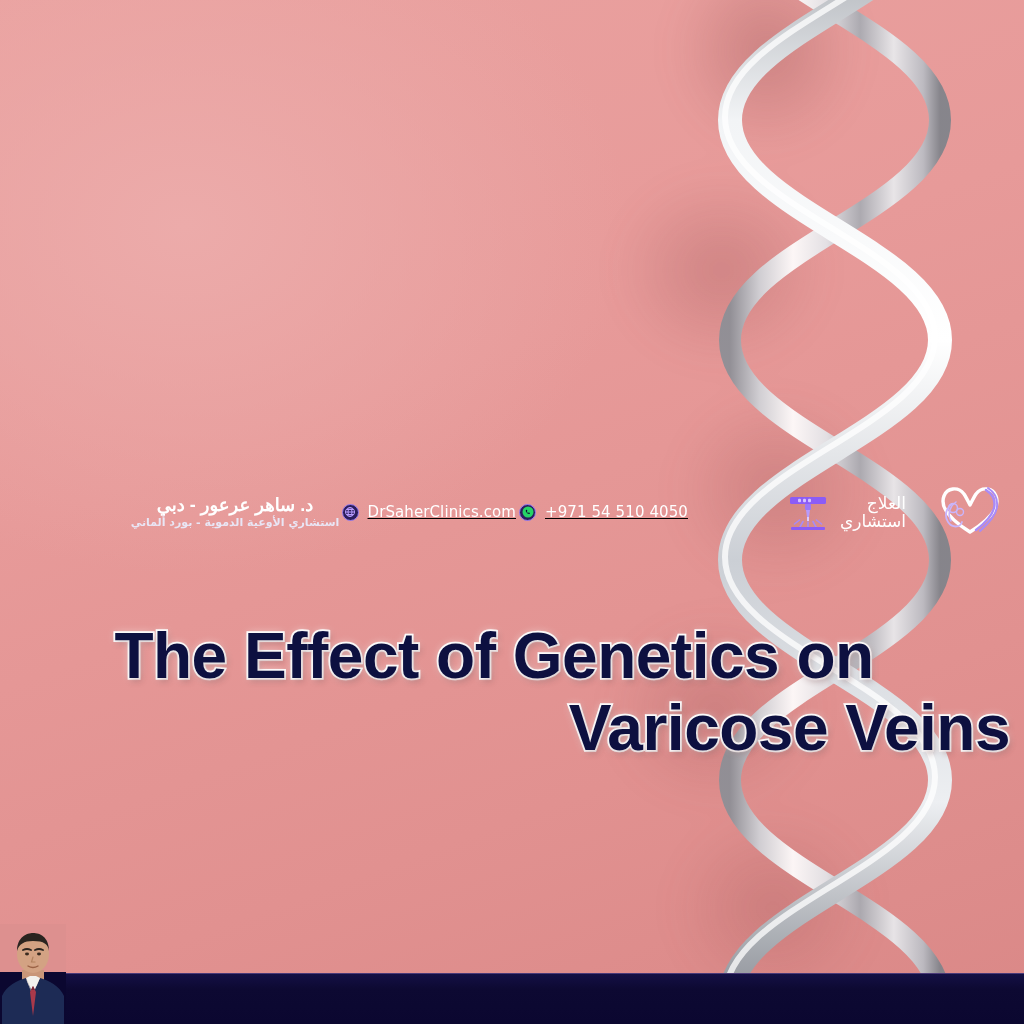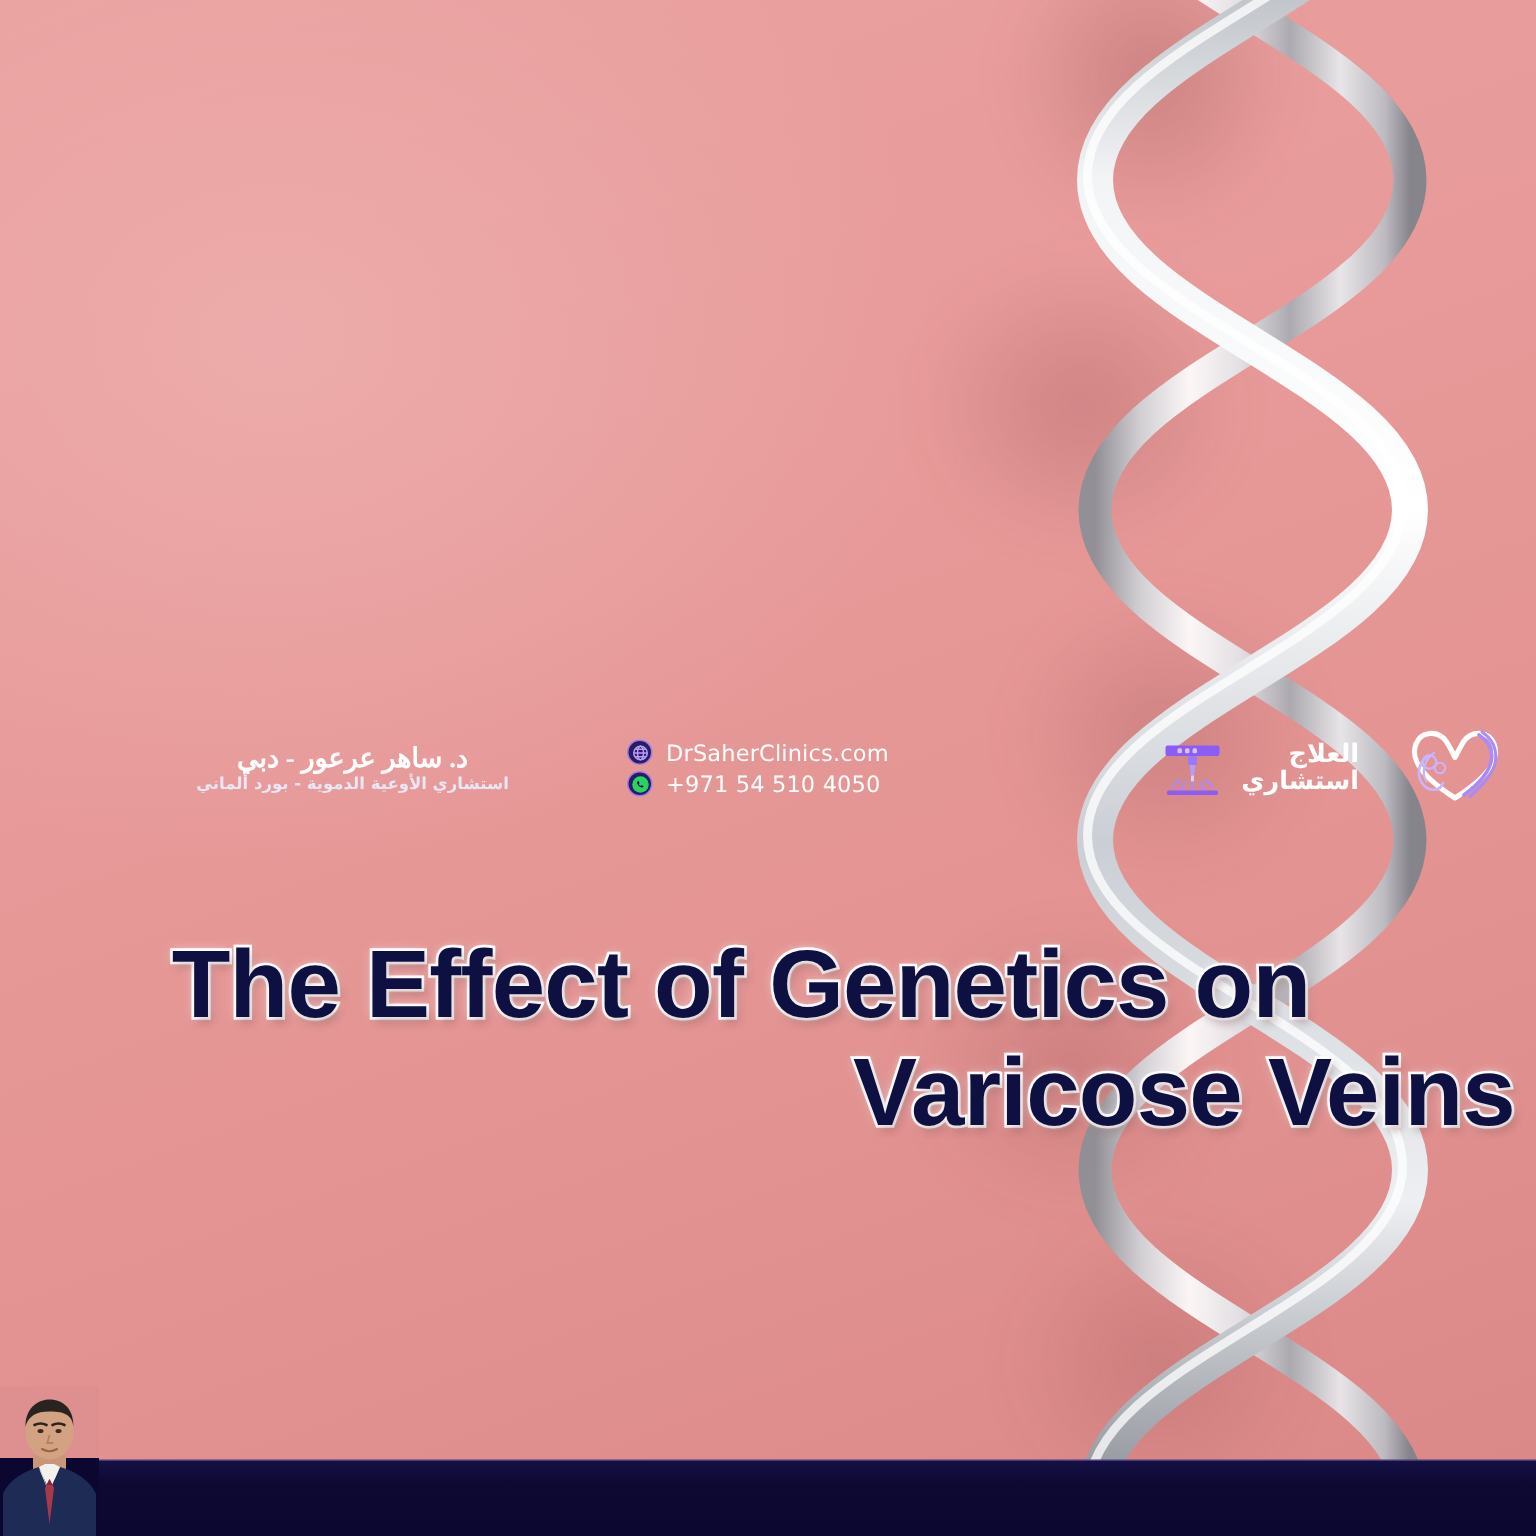--- a/index.html
+++ b/index.html
@@ -102,21 +102,21 @@
   }
 
   
   .namecol {
     width:330px;
     text-align:center;
     direction:rtl;
     color:#ffffff;
   }
   .namecol .dr-name {
-    font-family:Liberation Serif, serif;
+    font-family:Liberation Sans, sans-serif;
     font-weight:700;
     font-size:18px;
     line-height:1.12;
     letter-spacing:0px;
     white-space:nowrap;
   }
   .namecol .dr-sub {
     font-family:"DejaVu Sans", sans-serif;
     font-weight:700;
     font-size:11px;
@@ -124,23 +124,24 @@
     color:#e9e6f5;
     margin-top:1px;
     white-space:nowrap;
   }
 
   
   .contactcol {
     width:270px;
     margin-left:18px;
     display:flex;
-    flex-direction:column;
+    flex-direction:row;
     justify-content:flex-end;
     gap:3px;
+    text-decoration:underline;
   }
   .crow {
     display:flex;
     align-items:center;
     gap:9px;
     color:#ffffff;
     font-family:"DejaVu Sans", sans-serif;
     font-size:15px;
     font-weight:400;
     letter-spacing:.1px;
@@ -164,21 +165,21 @@
     align-items:center;
     gap:9px;
   }
   .laser-ico { width:46px; height:40px; flex:0 0 46px; }
   .laser-ico svg { display:block; width:100%; height:100%; }
   .laser-txt {
     direction:rtl;
     text-align:right;
     color:#ffffff;
     font-family:"DejaVu Sans", sans-serif;
-    font-weight:700;
+    font-weight:400;
     font-size:17px;
     line-height:1.06;
     white-space:nowrap;
   }
 
   
   .logocol {
     width:92px; height:51px;
     flex:0 0 92px;
     margin-right:4px;

